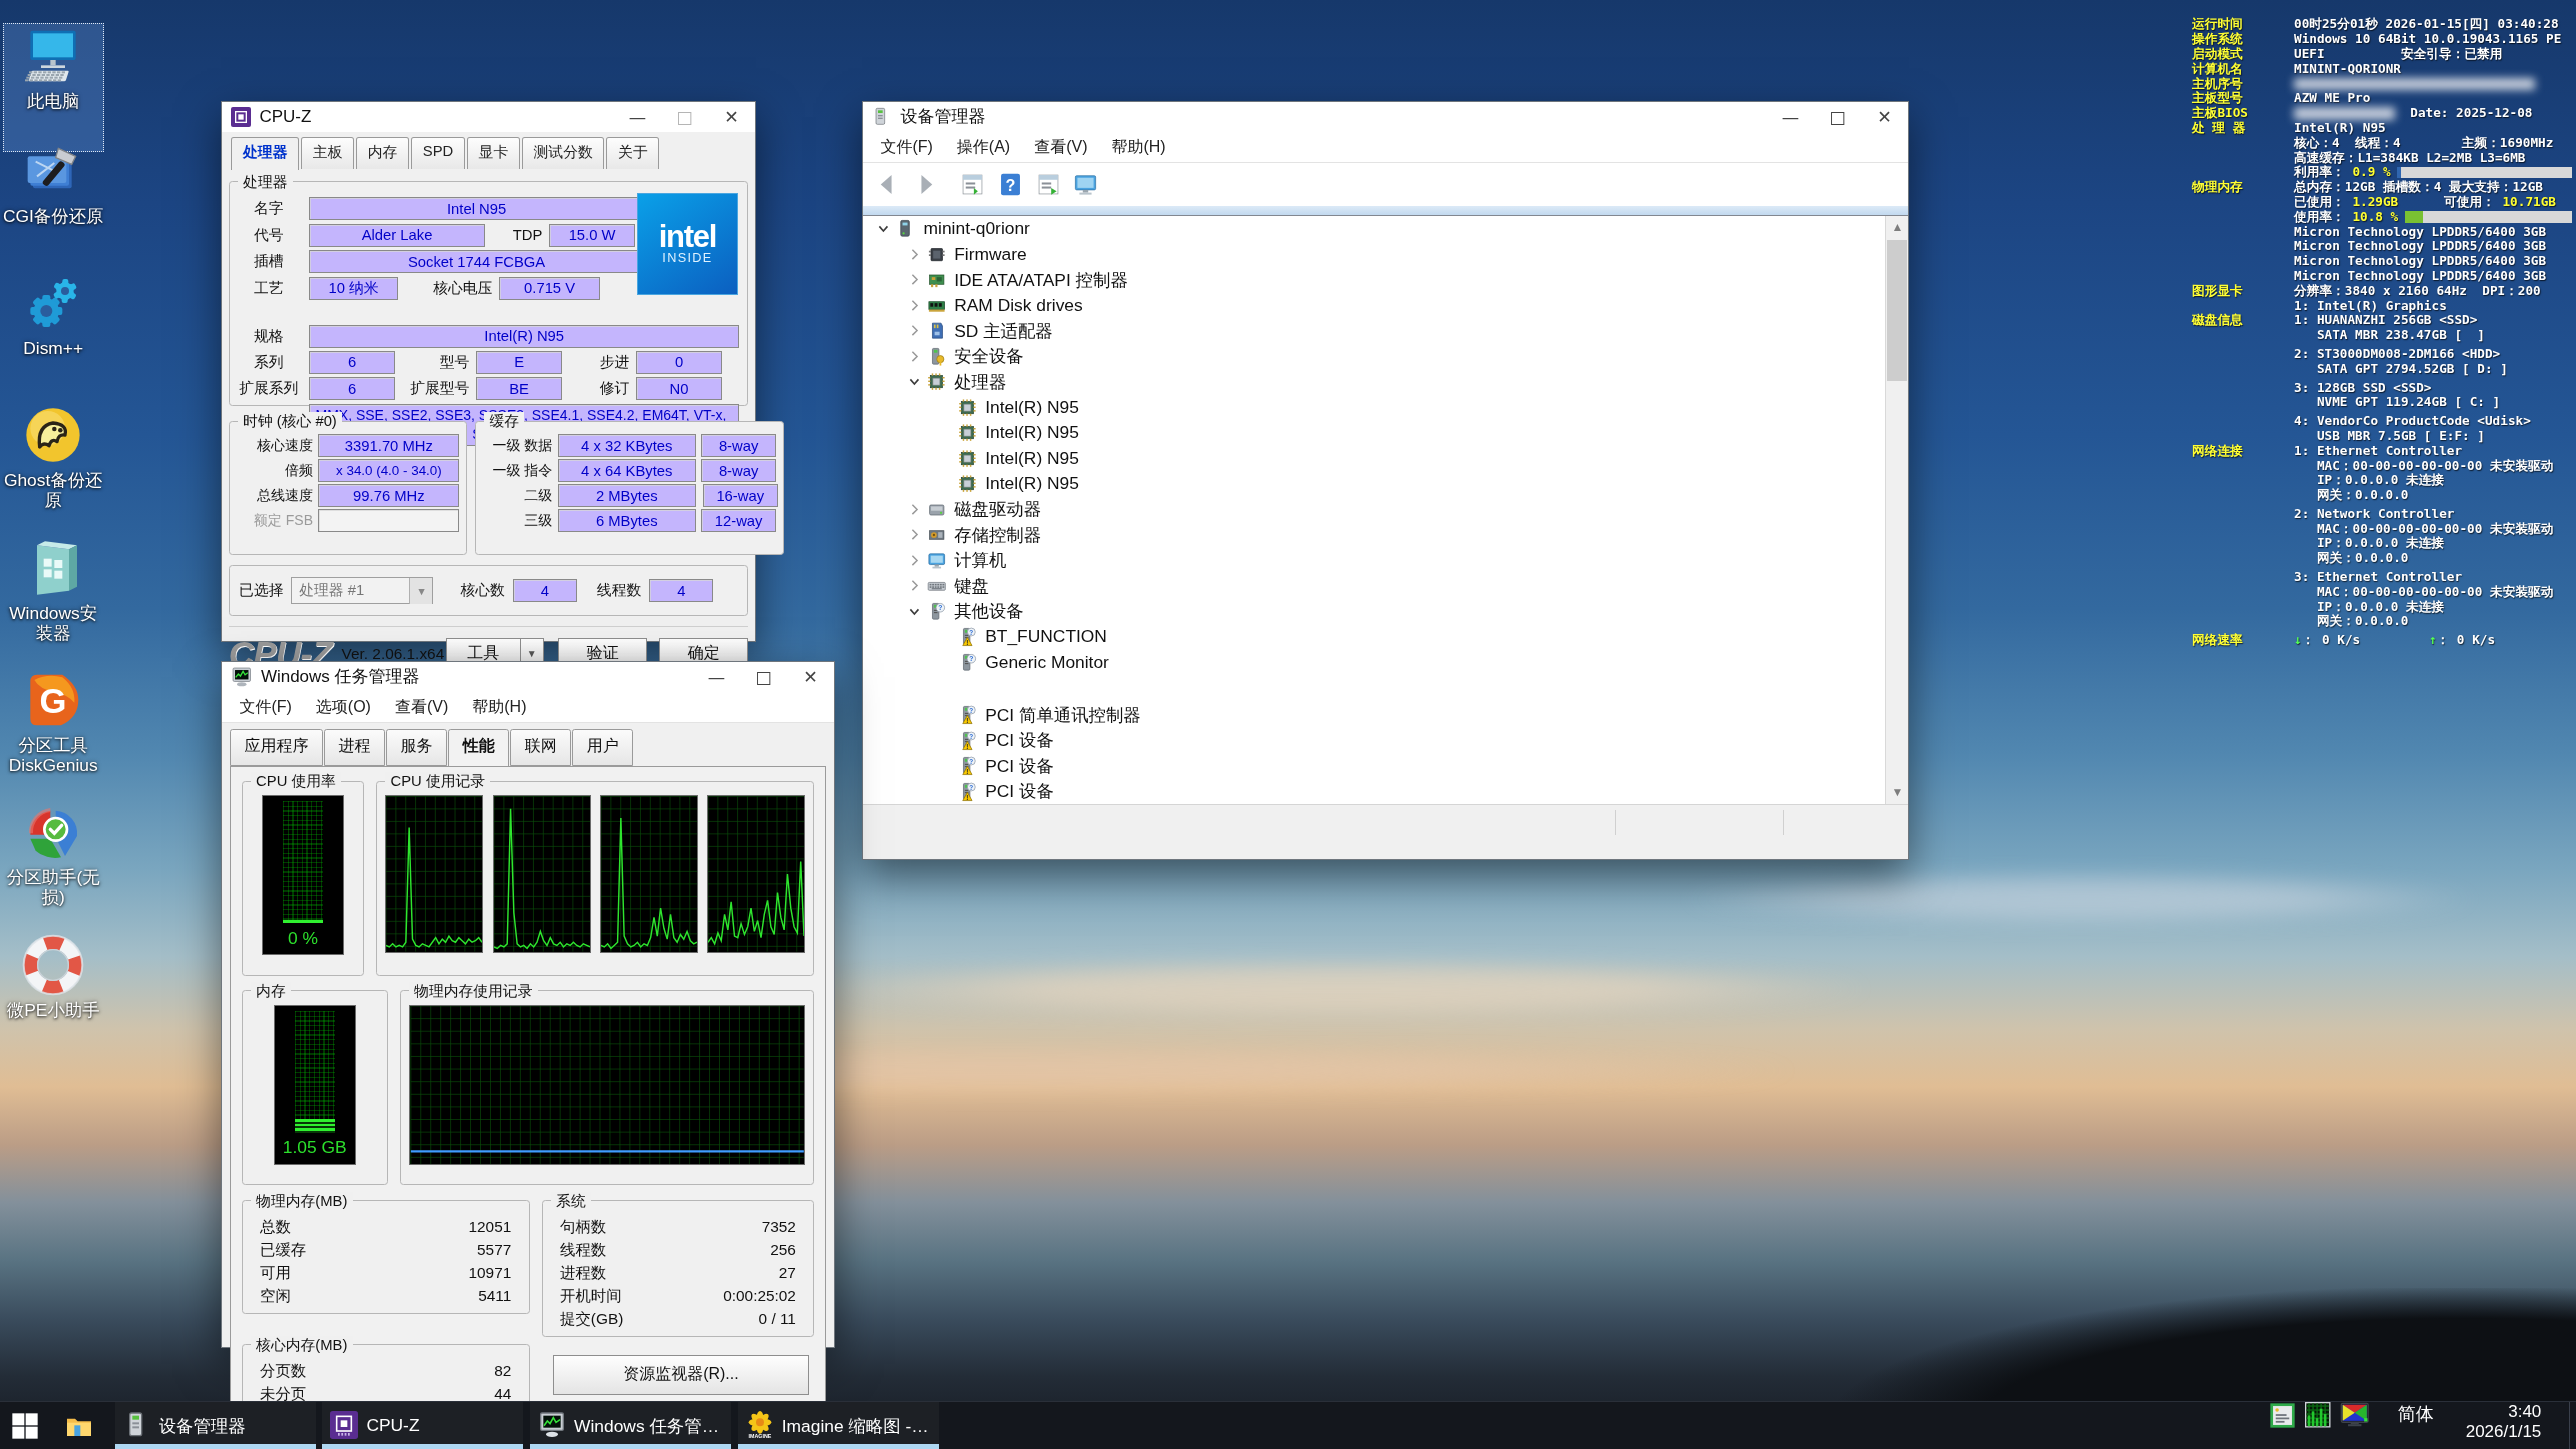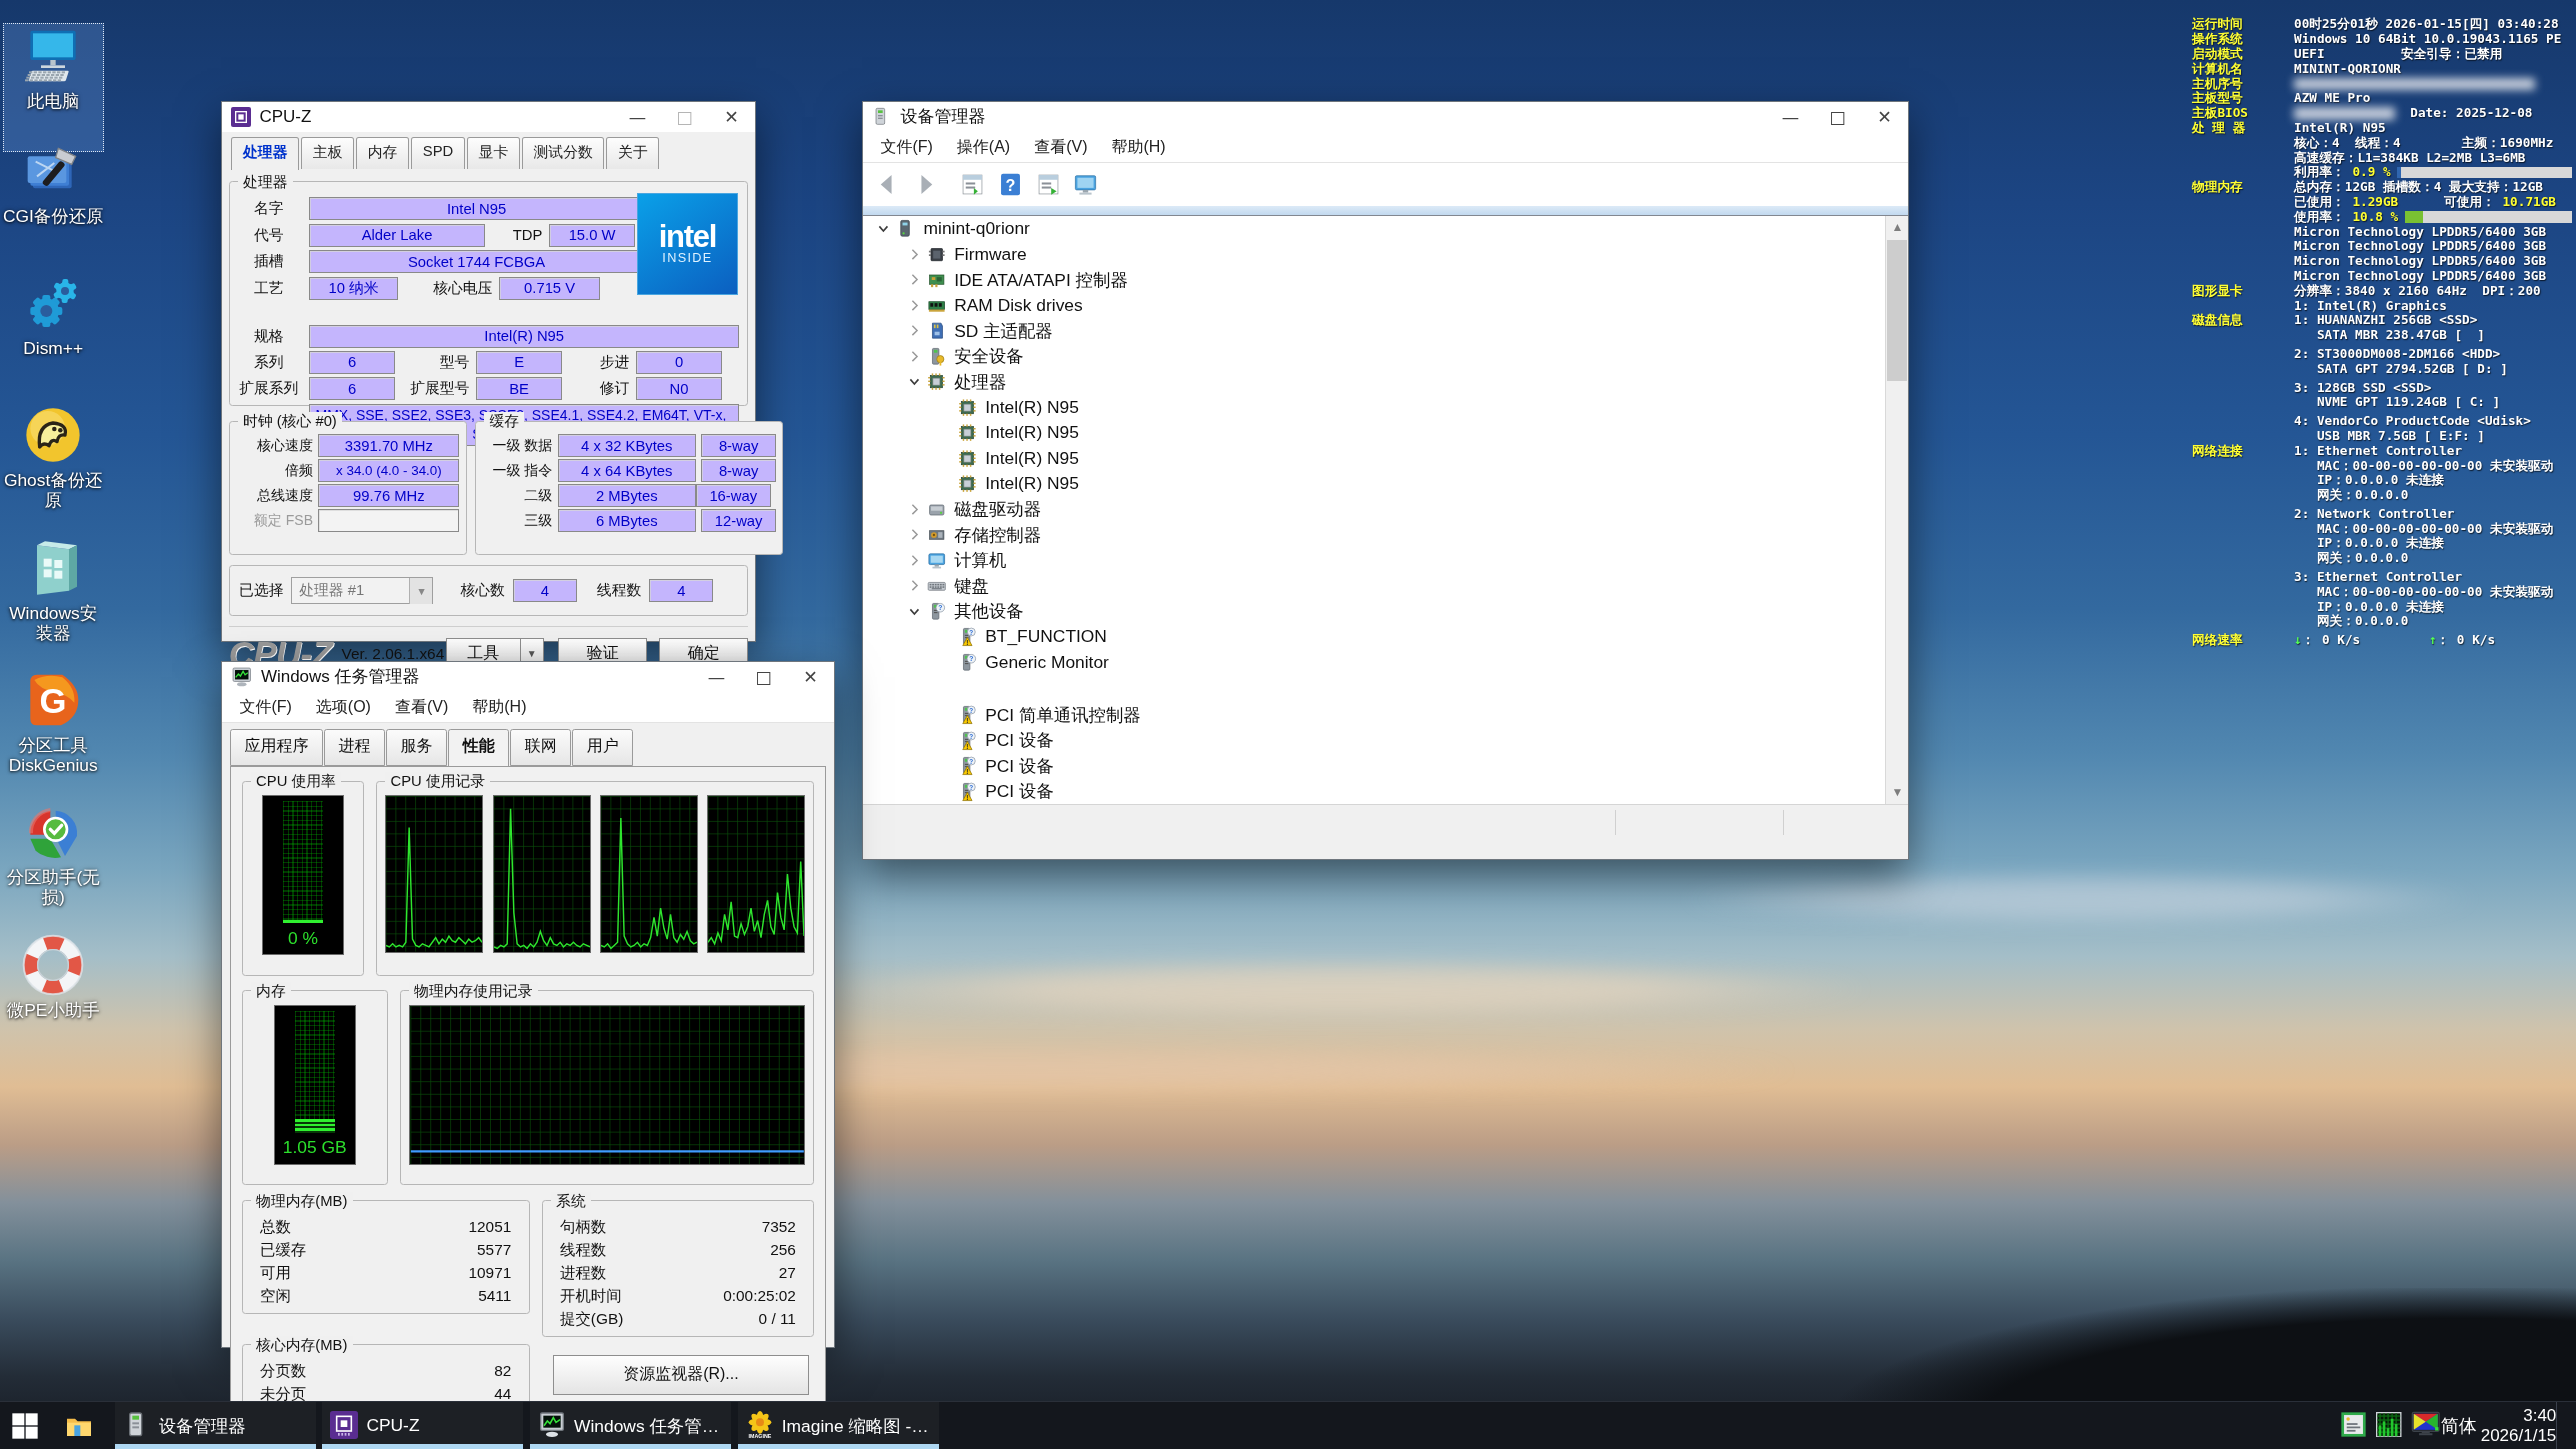--- a/index.html
+++ b/index.html
@@ -101,21 +101,21 @@
 .obar{display:inline-block;height:11.4px;width:201px;background:#d8d8d8;margin-left:6.7px;vertical-align:middle;position:relative}
 .obar i{position:absolute;left:0;top:0;bottom:0;display:block}
 .oredact{display:inline-block;height:12.7px;background:rgba(225,228,235,.85);filter:blur(4px);border-radius:2px;vertical-align:middle}
 
 .taskbar{position:absolute;left:0;right:0;bottom:0;height:48px;background:#14171d;border-top:0.7px solid #2a2f39;display:flex;align-items:center}
 .tb-start{width:50px;height:48px;display:flex;align-items:center;justify-content:center}
 .tb-exp{width:58px;height:48px;display:flex;align-items:center;justify-content:center}
 .tb-btn{width:201px;height:48px;margin-left:6.7px;display:flex;align-items:center;gap:8px;padding:0 8px;position:relative;background:rgba(255,255,255,.04)}
 .tb-btn .ul{position:absolute;left:0;right:0;bottom:0;height:5.4px;background:#aed7f2}
 .tb-lbl{color:#fff;font-size:17.4px;white-space:nowrap;overflow:hidden;text-overflow:ellipsis}
-.tray{margin-left:auto;display:flex;align-items:center;gap:0;padding-right:13px}
+.tray{margin-left:auto;display:flex;align-items:flex-start;gap:28px;padding-right:0}
 .tray .ime{color:#fff;font-size:18px}
 .clock{color:#fff;font-size:17px;line-height:20px;text-align:right;margin-left:4px}
 .showdesk{width:6.7px;height:48px;border-left:0.7px solid #3a404c}
 .ticon{width:28px;height:28px}
 </style>
 </head>
 <body>
 
 <div class="screen">
   <div class="cloud c1"></div>
@@ -365,21 +365,21 @@
               <span class="vbox" style="width: 75px; margin-left: 5.4px;">8-way</span>
             </div>
             <div class="cz-crow">
               <span class="cz-clab" style="width: 79px; flex: 0 0 79px;">一级 指令</span>
               <span class="vbox" style="width: 138px;">4 x 64 KBytes</span>
               <span class="vbox" style="width: 75px; margin-left: 5.4px;">8-way</span>
             </div>
             <div class="cz-crow">
               <span class="cz-clab" style="width: 79px; flex: 0 0 79px;">二级</span>
               <span class="vbox" style="width: 138px;">2 MBytes</span>
-              <span class="vbox" style="width: 75px; margin-left: 0;">16-way</span>
+              <span class="vbox" style="width: 75px; margin-left: 7px;">16-way</span>
             </div>
             <div class="cz-crow">
               <span class="cz-clab" style="width: 79px; flex: 0 0 79px;">三级</span>
               <span class="vbox" style="width: 138px;">6 MBytes</span>
               <span class="vbox" style="width: 75px; margin-left: 5.4px;">12-way</span>
             </div>
           </div>
       </div>
     </div>
     <div class="gbox cz-sel">

